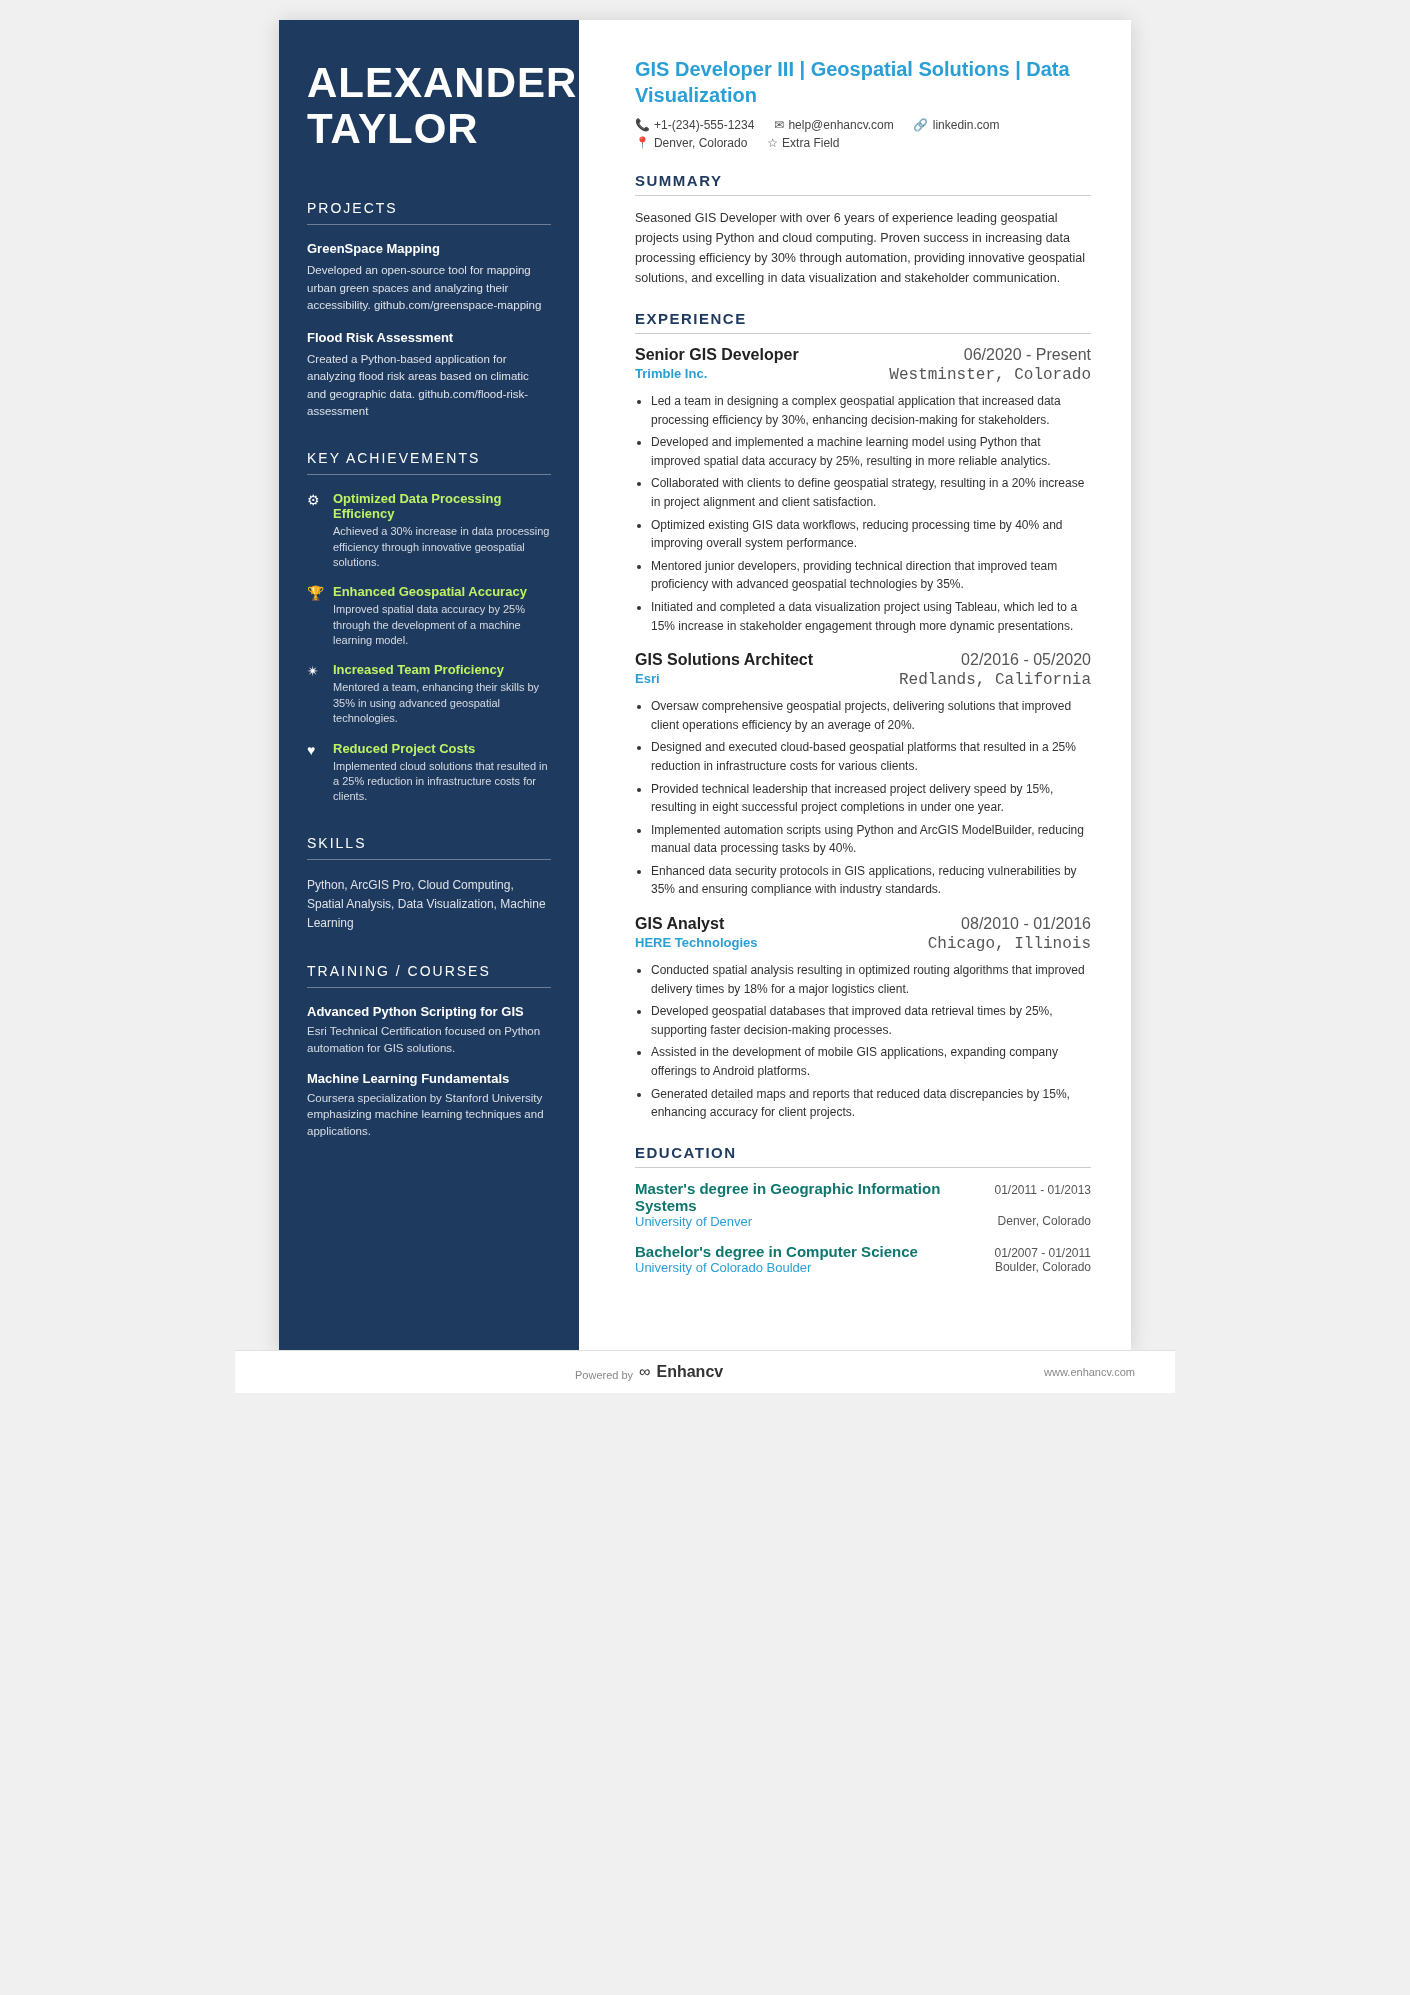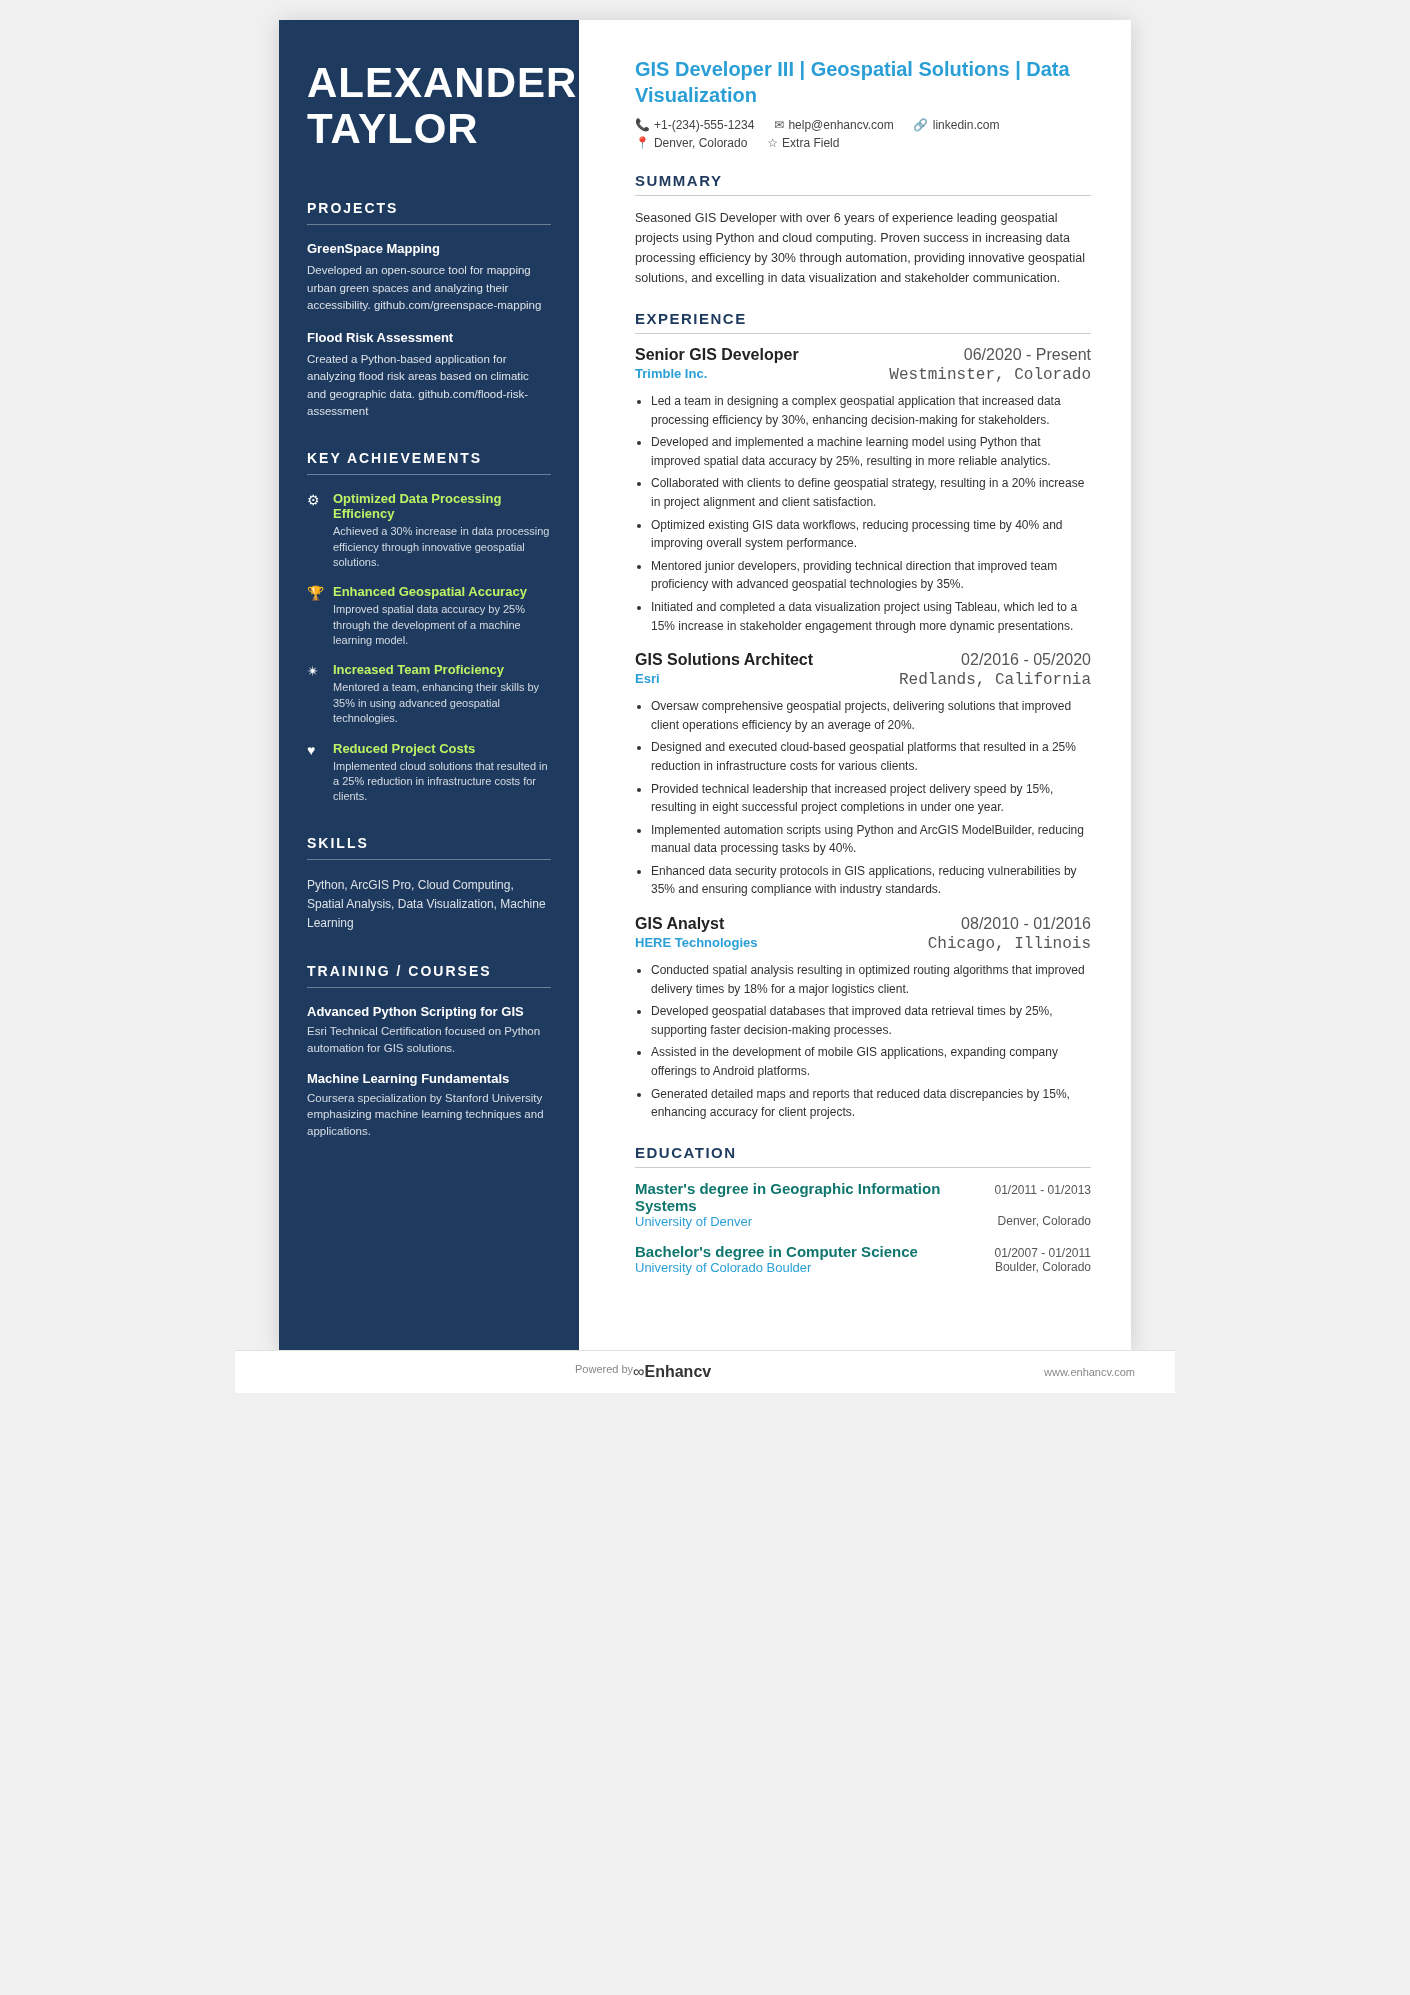--- a/index.html
+++ b/index.html
@@ -30,21 +30,21 @@
     .sidebar-name {
       font-size: 42px;
       font-weight: 900;
       line-height: 1.1;
       text-transform: uppercase;
       letter-spacing: 1px;
       margin-bottom: 48px;
     }
     .sidebar-section-title {
       font-size: 14px;
-      font-weight: 700;
+      font-weight: 400;
       letter-spacing: 2px;
       text-transform: uppercase;
       color: #fff;
       margin-bottom: 8px;
       margin-top: 30px;
     }
     .sidebar-divider {
       border: none;
       border-top: 1px solid rgba(255,255,255,0.35);
       margin-bottom: 16px;
@@ -224,21 +224,22 @@
       font-size: 13px;
       font-weight: 400;
       color: #2a9fd6;
     }
     .edu-location {
       font-size: 12px;
       color: #555;
     }
     .footer-left {
       display: flex;
-      align-items: flex-start;
+      align-items: flex-end;
+      gap: 6px;
       padding-left: 0;
     }
     .footer-logo {
       font-weight: 700;
       color: #333;
       display: flex;
       align-items: center;
       gap: 4px;
     }
     .powered-by-text {

